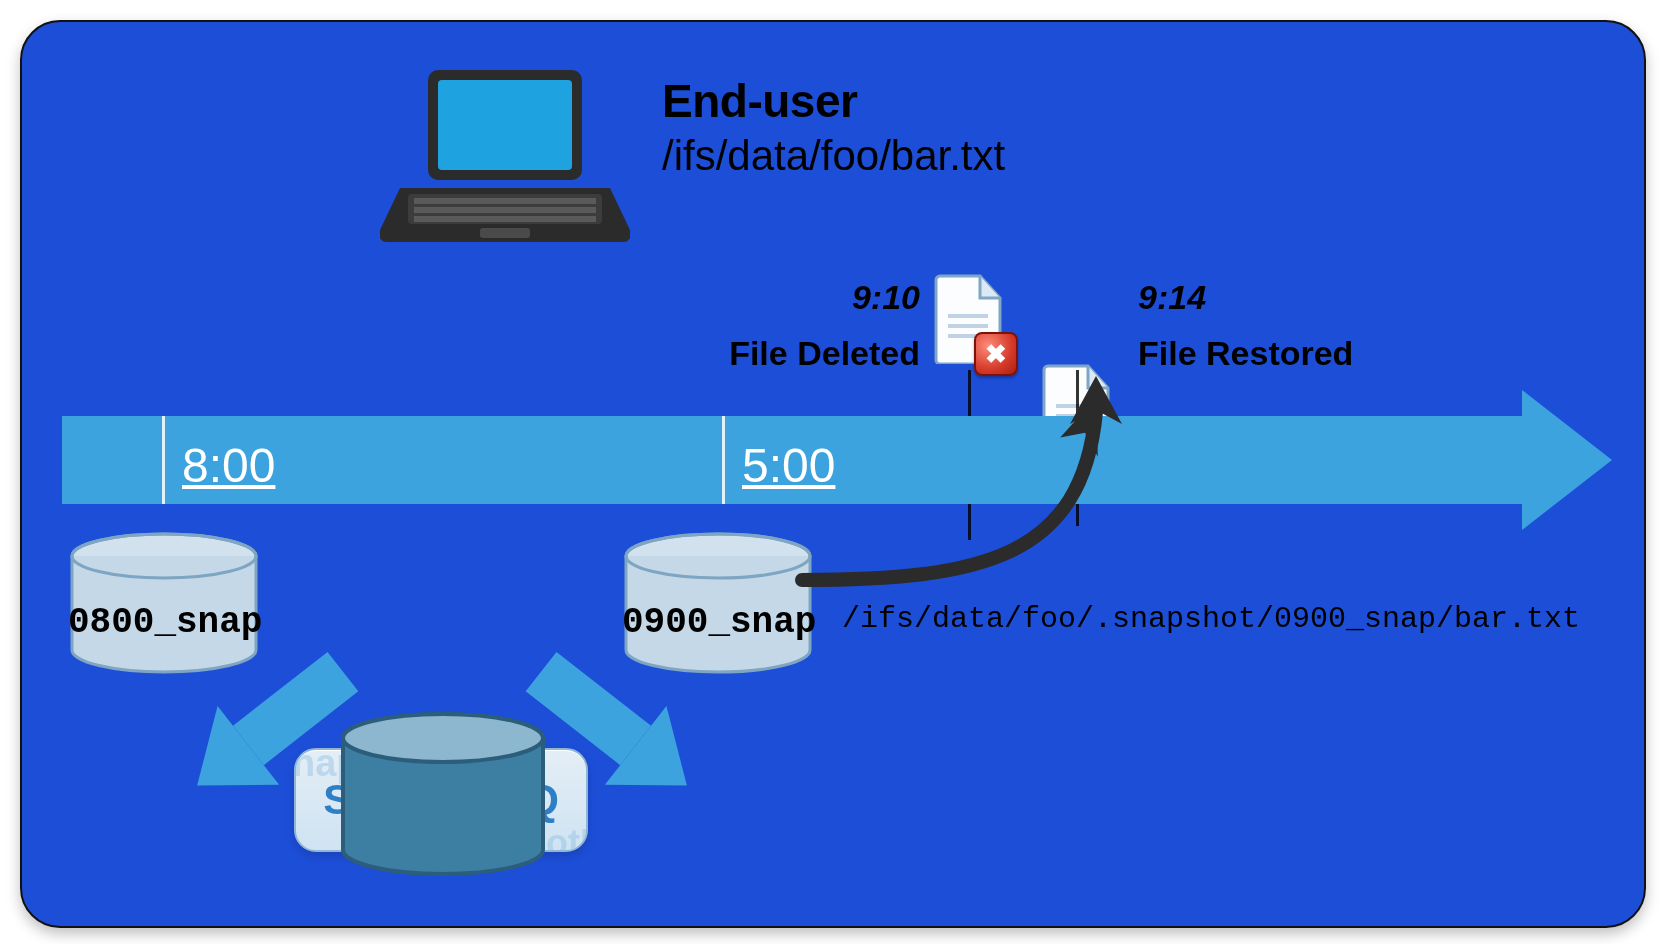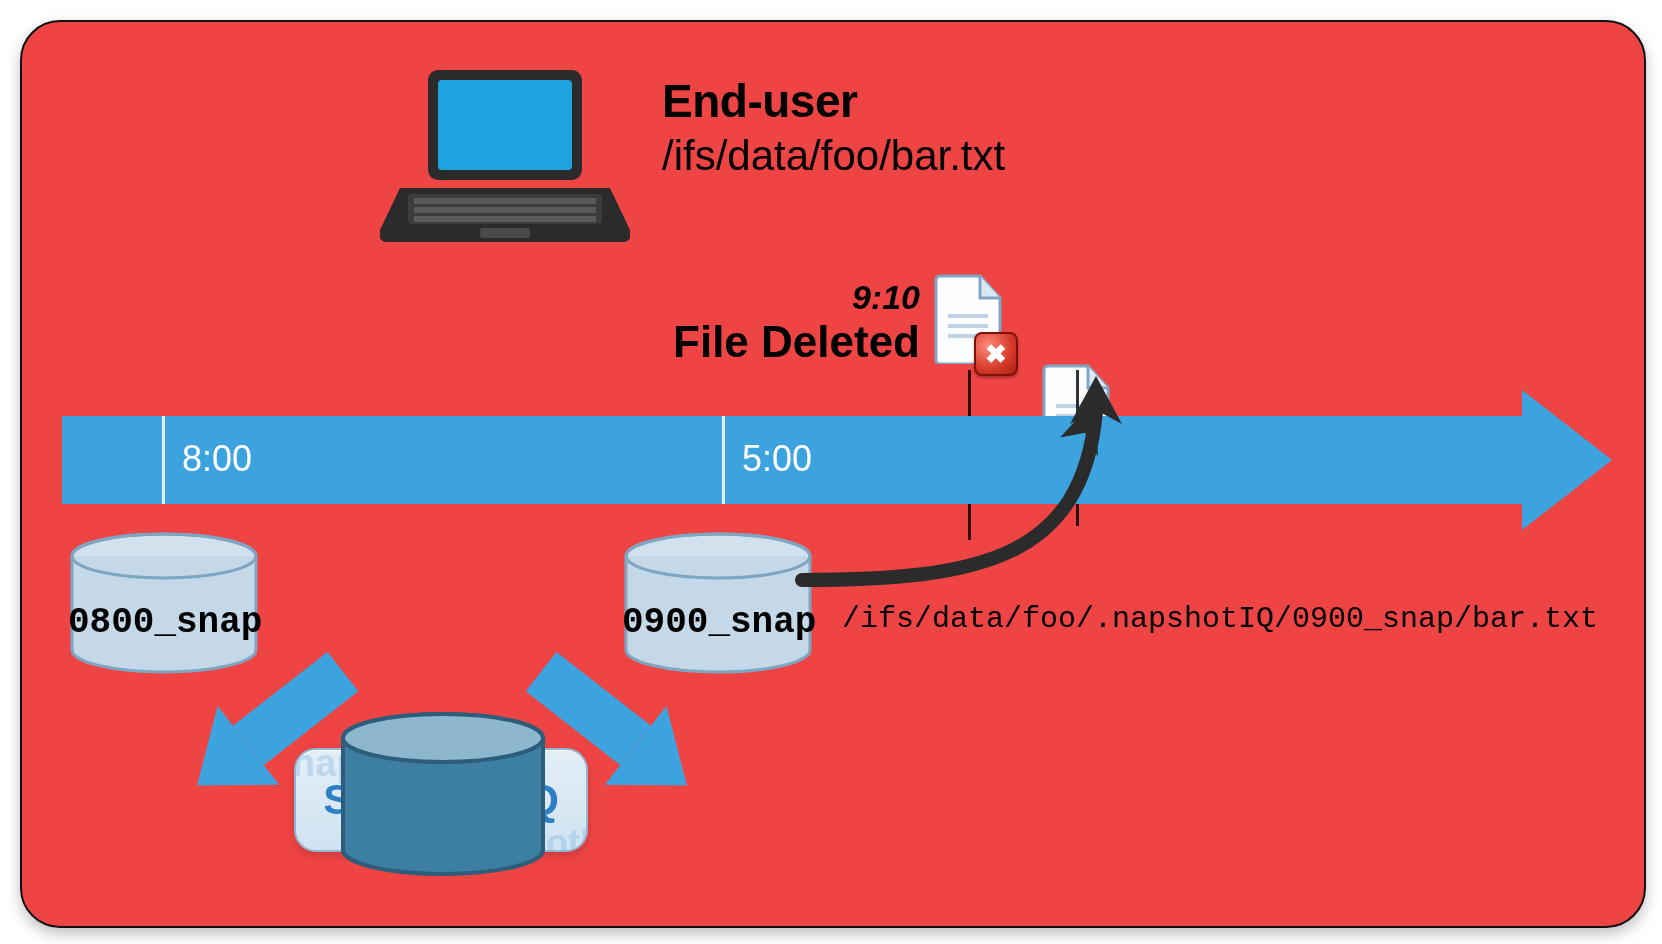--- a/index.html
+++ b/index.html
@@ -7,50 +7,50 @@
     background:#ffffff;
     font-family:"Helvetica Neue",Helvetica,Arial,sans-serif;
     width:1662px;
     height:944px;
     position:relative;
   }
   .card{
     position:absolute;
     left:20px; top:20px;
     width:1622px; height:904px;
-    background:#ef4444;
+    background:#1d4ed8;
     border:2px solid #111;
     border-radius:40px;
     box-shadow:0 6px 14px rgba(0,0,0,0.25);
     overflow:hidden;
   }
   .pos{position:absolute;}
   
   .laptop svg{display:block;}
   .enduser-title{font-size:46px;font-weight:700;letter-spacing:-0.5px;color:#000;}
   .enduser-path{font-family:Liberation Sans, sans-serif;font-size:42px;color:#000;}
   
   .evt-time{font-size:34px;font-weight:600;color:#000;font-style:italic;}
-  .evt-label{font-size:44px;font-weight:600;color:#000;}
+  .evt-label{font-size:34px;font-weight:600;color:#000;margin-top:17px;}
   .evt-right .evt-time,.evt-right .evt-label{text-align:left;}
   .evt-left .evt-time,.evt-left .evt-label{text-align:right;}
   
   .timeline-body{
     background:#3ca3df;
     height:88px;
   }
   .timeline-head{
     width:0;height:0;
     border-top:70px solid transparent;
     border-bottom:70px solid transparent;
     border-left:90px solid #3ca3df;
   }
   .tick{background:rgba(255,255,255,0.85);width:3px;height:88px;}
   .tick-small{background:rgba(0,0,0,0.8);width:3px;}
-  .tl-label{color:#ffffff;font-size:36px;}
+  .tl-label{color:#ffffff;font-size:48px;text-decoration:underline;}
   
   .db-label{
     font-family:"Courier New",monospace;
     font-size:36px;font-weight:700;color:#000;
     position:absolute;left:0;right:0;text-align:center;
   }
   .ifs-label{
     position:absolute;left:0;right:0;text-align:center;
     font-family:"Courier New",monospace;
     font-size:44px;font-weight:800;color:#fff;
@@ -121,20 +121,24 @@
   <div class="pos fileicon" style="left:1020px;top:252px;">
     <svg width="72" height="90" viewBox="0 0 72 90">
       <path d="M6 2 h40 l20 22 v62 a4 4 0 0 1 -4 4 H6 a4 4 0 0 1 -4 -4 V6 a4 4 0 0 1 4 -4 z" fill="#fbfdff" stroke="#7fa6c6" stroke-width="3"></path>
       <path d="M46 2 v22 h20" fill="#dce9f4" stroke="#7fa6c6" stroke-width="3"></path>
       <rect x="14" y="40" width="40" height="4" fill="#bfd3e4"></rect>
       <rect x="14" y="50" width="40" height="4" fill="#bfd3e4"></rect>
       <rect x="14" y="60" width="30" height="4" fill="#bfd3e4"></rect>
     </svg>
     <div class="badge green">✔</div>
   </div>
+  <div class="pos evt-right" style="left:1116px;top:256px;width:320px;">
+    <div class="evt-time">9:14</div>
+    <div class="evt-label">File Restored</div>
+  </div>
 
   <div class="pos tick-small" style="left:946px;top:348px;height:46px;"></div>
   <div class="pos tick-small" style="left:1054px;top:348px;height:46px;"></div>
 
   <div class="pos timeline-body" style="left:40px;top:394px;width:1460px;"></div>
   <div class="pos timeline-head" style="left:1500px;top:368px;"></div>
 
   <div class="pos tick" style="left:140px;top:394px;"></div>
   <div class="pos tick" style="left:700px;top:394px;"></div>
 
@@ -161,21 +165,21 @@
     </svg>
     <div class="db-label" style="top:70px;">0900_snap</div>
   </div>
 
   <div class="pos snapiq" style="left:272px;top:546px;">
     <span class="ghost1">napshotIQ</span>
     <span class="ghost2">SnanshotI</span>
     <span class="main">SnapshotIQ</span>
   </div>
 
-  <div class="pos snap-path" style="left:820px;top:580px;">/ifs/data/foo/.napshotIQ/0900_snap/bar.txt</div>
+  <div class="pos snap-path" style="left:820px;top:580px;">/ifs/data/foo/.snapshot/0900_snap/bar.txt</div>
 
   <svg class="pos" style="left:760px;top:336px;" width="360" height="240" viewBox="0 0 360 240">
     <path d="M20 222 C 200 222, 300 200, 314 54" fill="none" stroke="#2b2b2b" stroke-width="14" stroke-linecap="round"></path>
     <path d="M314 40 l -30 44 l 24 -8 l 16 22 z" fill="#2b2b2b" transform="rotate(8 314 40)"></path>
     <polygon points="314,18 288,66 314,52 340,66" fill="#2b2b2b"></polygon>
   </svg>
 
   <div class="pos" style="left:316px;top:690px;width:210px;height:176px;">
     <svg width="210" height="176" viewBox="0 0 210 176">
       <ellipse cx="105" cy="26" rx="100" ry="24" fill="#6fa0bd" stroke="#2c5d7b" stroke-width="4"></ellipse>

